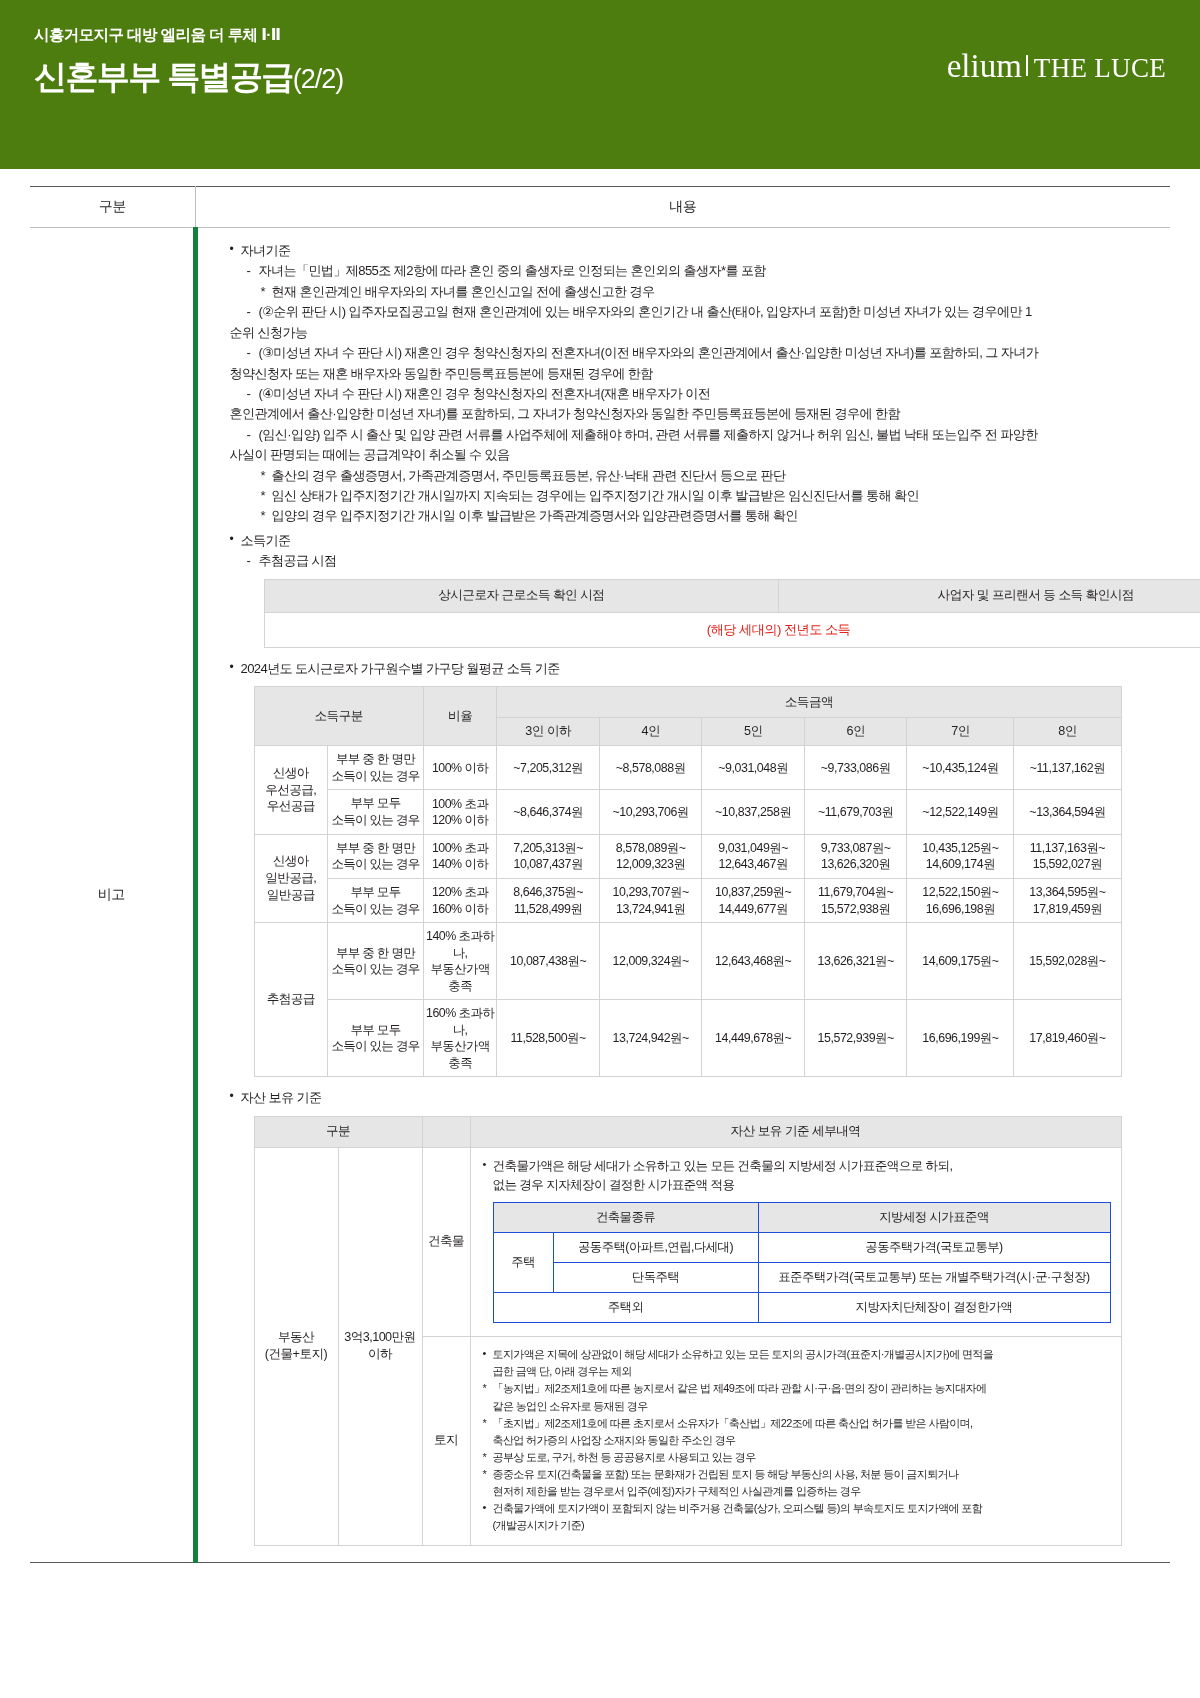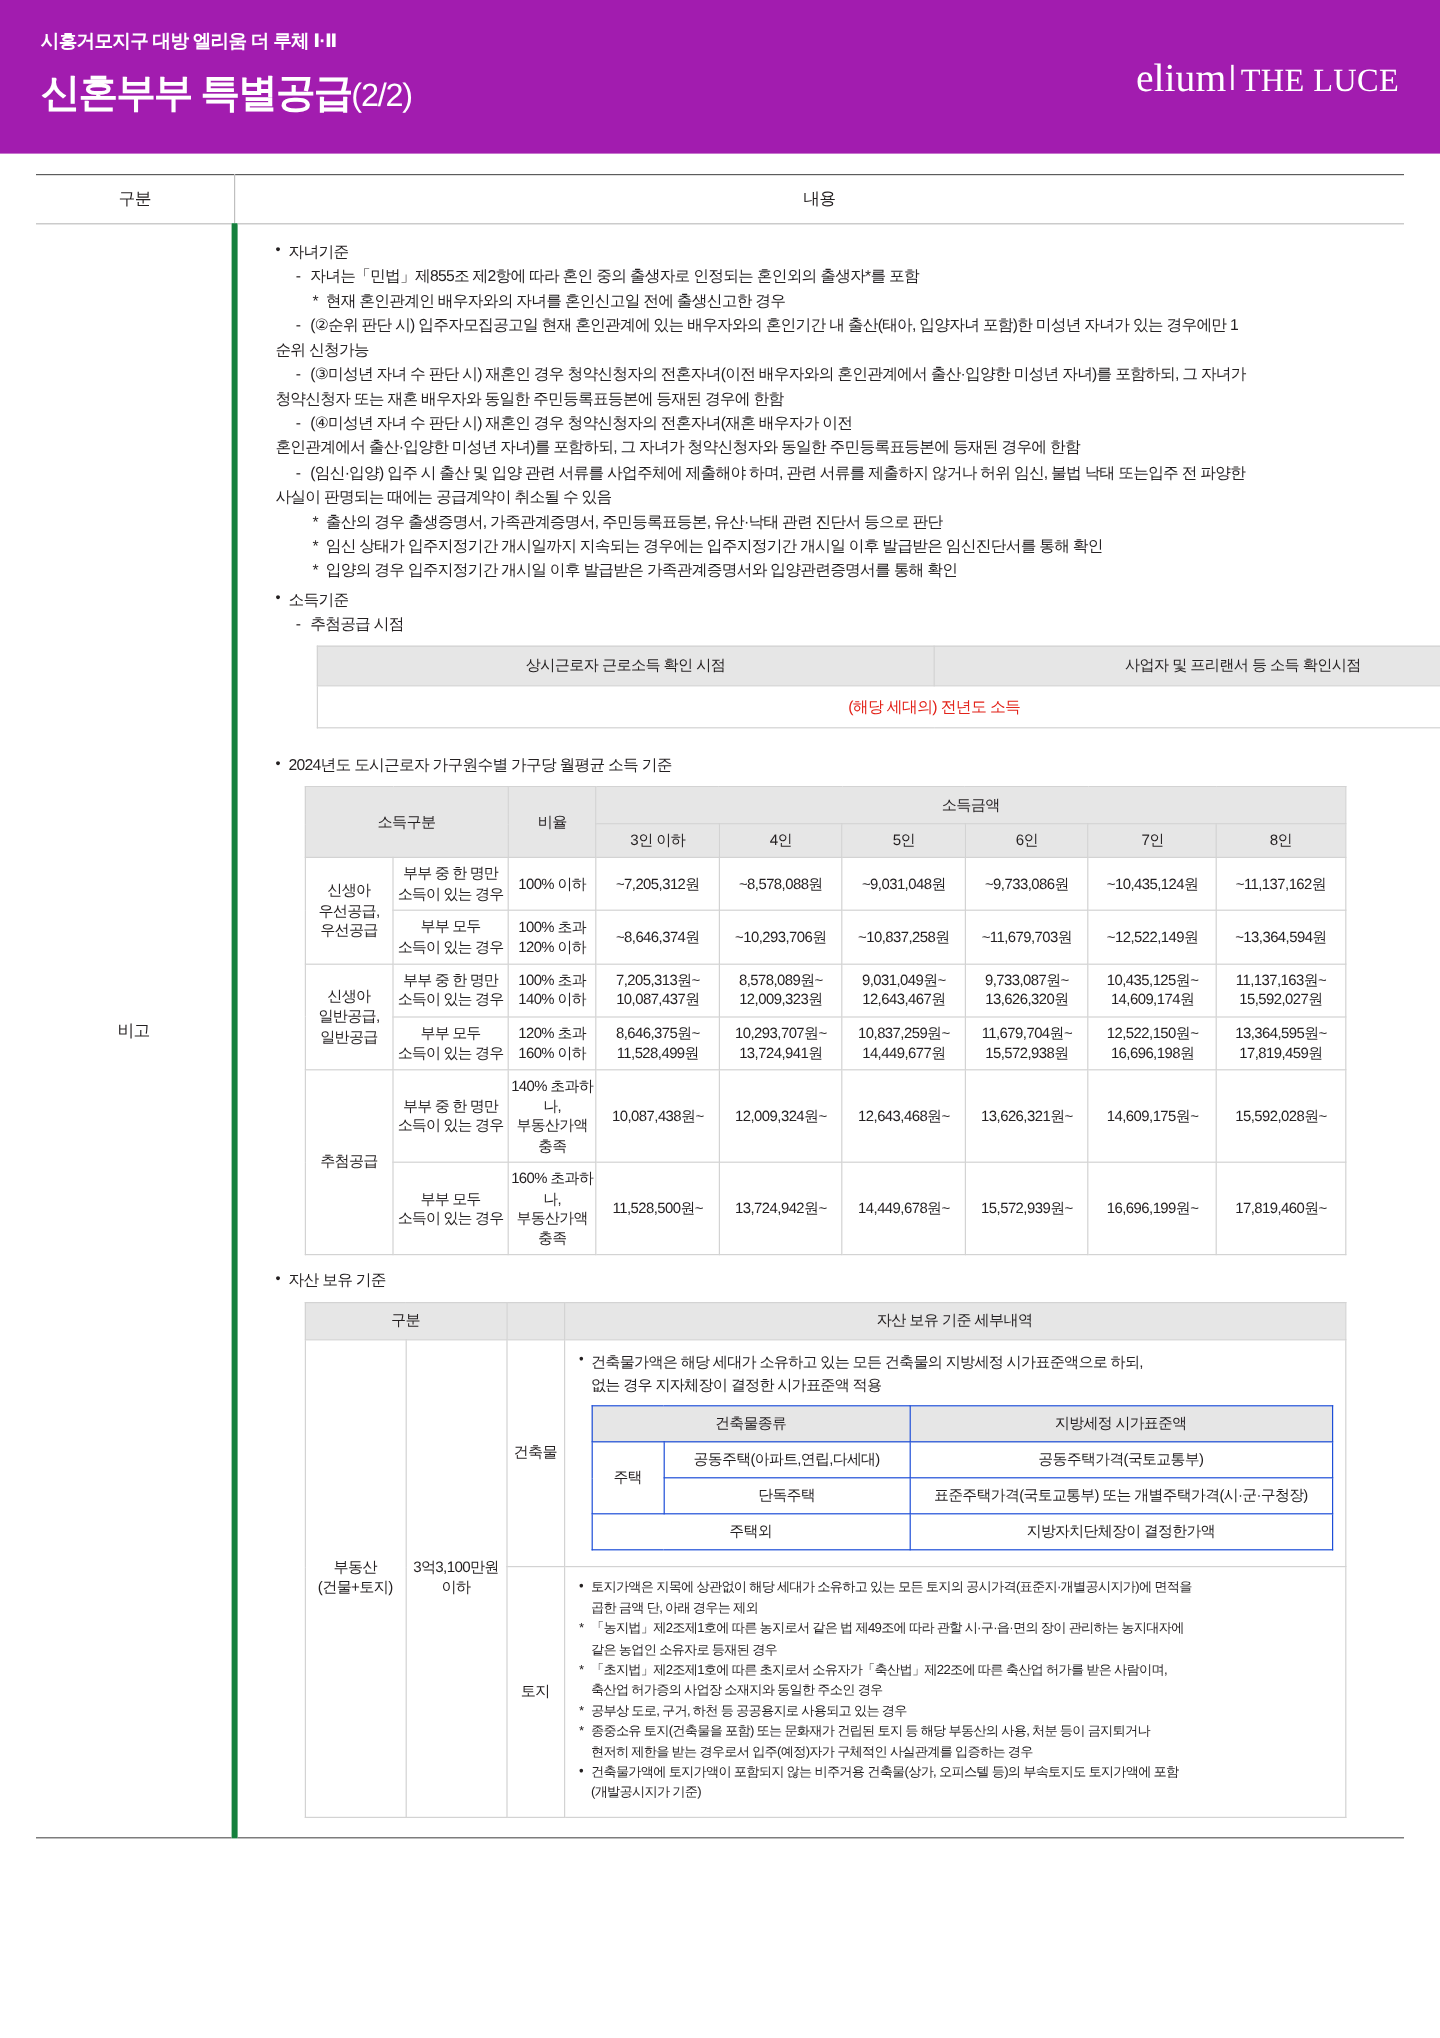--- a/index.html
+++ b/index.html
@@ -8,22 +8,22 @@
     width: 1200px;
     min-height: 1698px;
     background: #ffffff;
     font-family: "Liberation Sans", "DejaVu Sans", sans-serif;
     color: #231f20;
     -webkit-font-smoothing: antialiased;
   }
 
   
   .page-header {
-    height: 128px;
-    background: #a21caf;
+    height: 169px;
+    background: #4d7c0f;
     position: relative;
     padding: 0 36px;
   }
   .hdr-left {
     position: absolute;
     left: 34px;
     top: 27px;
   }
   .hdr-sub {
     color: #ffffff;
@@ -271,21 +271,21 @@
             <tr>
               <th>상시근로자 근로소득 확인 시점</th>
               <th>사업자 및 프리랜서 등 소득 확인시점</th>
             </tr>
             <tr>
               <td class="redrow" colspan="2">(해당 세대의) 전년도 소득</td>
             </tr>
           </tbody>
         </table>
 
-        <div class="txt lv1" style="margin-top:21px">2024년도 도시근로자 가구원수별 가구당 월평균 소득 기준</div>
+        <div class="txt lv1" style="margin-top:11px">2024년도 도시근로자 가구원수별 가구당 월평균 소득 기준</div>
 
         <table class="tbl tbl-income" id="income-table">
           <colgroup>
             <col style="width:66px">
                 <col style="width:86px">
                 <col style="width:66px">
             <col style="width:92px">
                 <col style="width:92px">
                 <col style="width:92px">
             <col style="width:92px">

